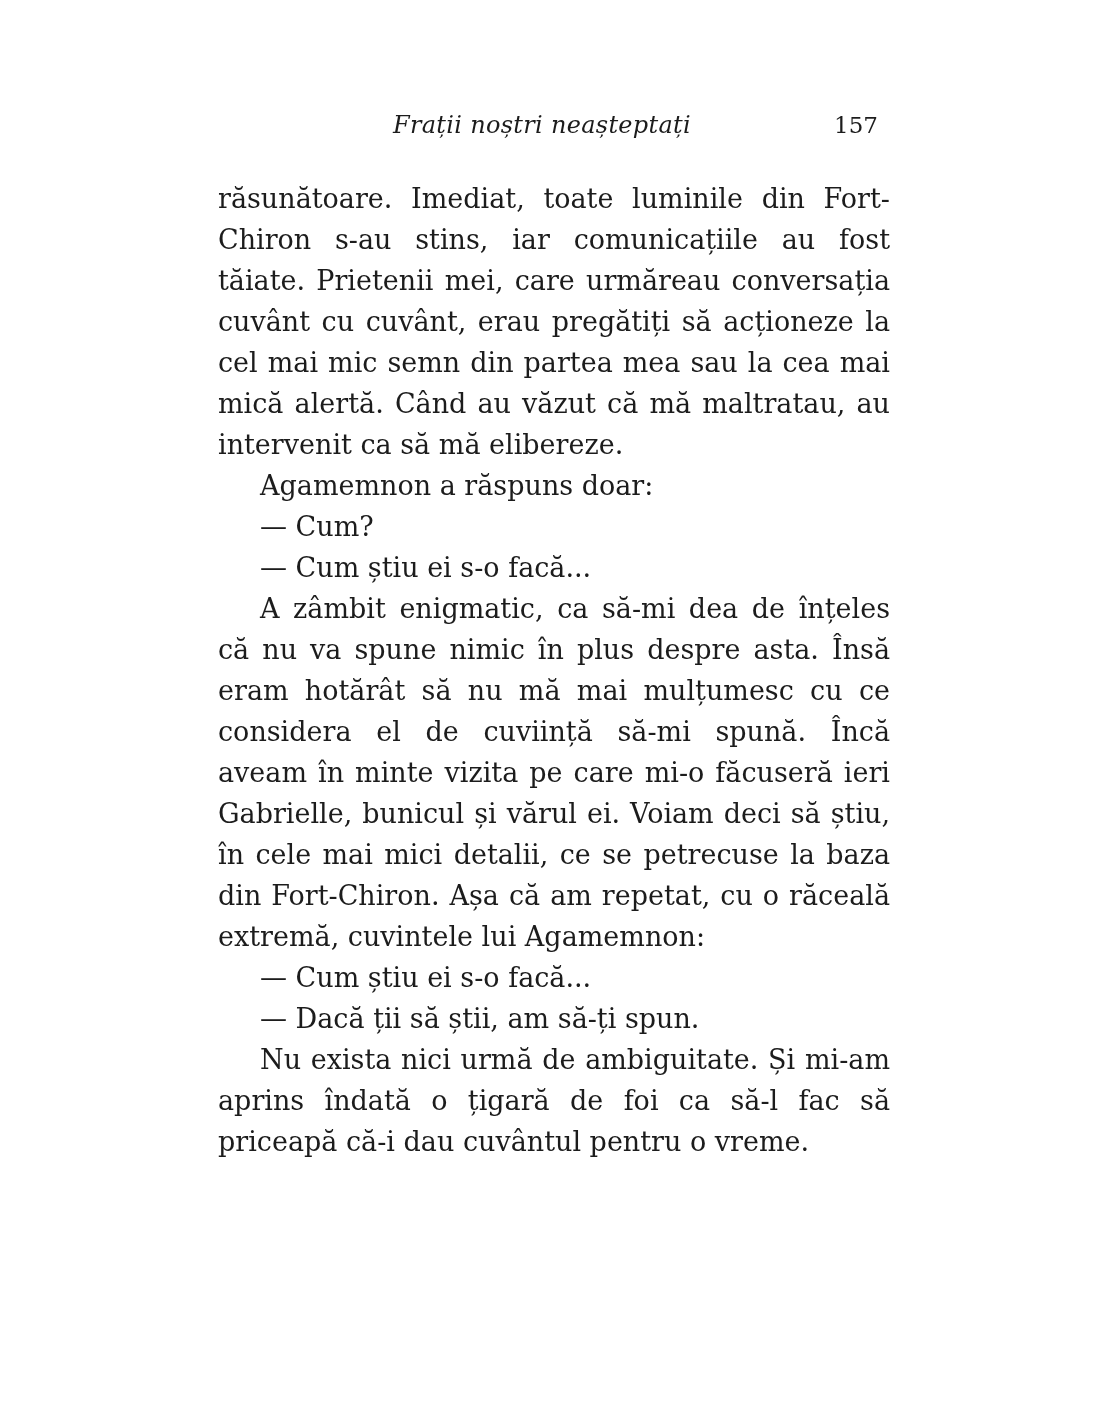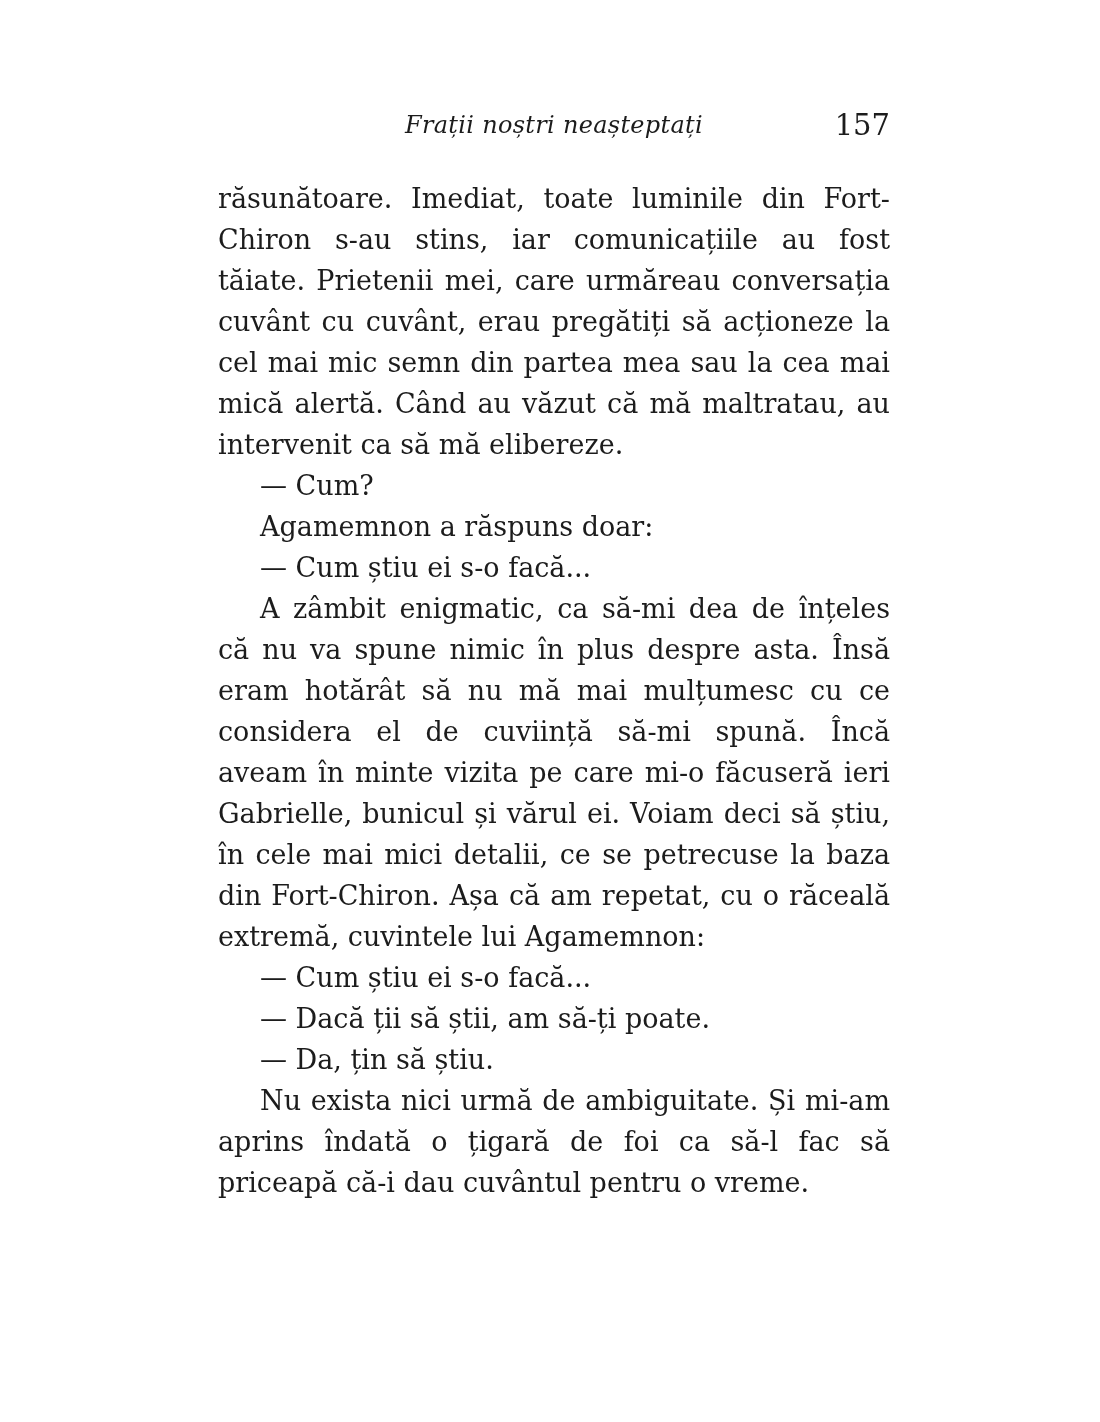--- a/index.html
+++ b/index.html
@@ -12,37 +12,37 @@
     width: 1100px;
     height: 1422px;
     background: #ffffff;
     font-family: "DejaVu Serif", "Liberation Serif", serif;
     color: #1c1c1c;
     overflow: hidden;
   }
   .running-header {
     position: absolute;
     top: 108px;
-    left: 218px;
+    left: 206px;
     width: 672px;
     height: 34px;
     text-align: center;
     font-size: 24px;
     line-height: 34px;
   }
   .running-title {
     font-style: italic;
     letter-spacing: 0.3px;
   }
   .page-number {
     position: absolute;
     right: 0;
     top: 0;
     font-style: normal;
-    font-size: 29px;
+    font-size: 23px;
     line-height: 34px;
   }
   .page-body {
     position: absolute;
     top: 166px;
     left: 218px;
     width: 672px;
     font-size: 27px;
     line-height: 41px;
     text-align: justify;
@@ -63,22 +63,21 @@
 </head>
 <body>
 
 <div class="page">
   <div class="running-header">
     <span class="running-title">Frații noștri neașteptați</span>
     <span class="page-number">157</span>
   </div>
   <div class="page-body" id="paragraphs">
       <p class="no-indent">răsunătoare. Imediat, toate luminile din Fort-Chiron s-au stins, iar comunicațiile au fost tăiate. Prietenii mei, care urmăreau conversația cuvânt cu cuvânt, erau pregătiți să acționeze la cel mai mic semn din partea mea sau la cea mai mică alertă. Când au văzut că mă maltratau, au intervenit ca să mă elibereze.</p>
+      <p>Agamemnon a răspuns doar:</p>
       <p>— Cum?</p>
-      <p>Agamemnon a răspuns doar:</p>
       <p>— Cum știu ei s-o facă...</p>
       <p>A zâmbit enigmatic, ca să-mi dea de înțeles că nu va spune nimic în plus despre asta. Însă eram hotărât să nu mă mai mulțumesc cu ce considera el de cuviință să-mi spună. Încă aveam în minte vizita pe care mi-o făcuseră ieri Gabrielle, bunicul și vărul ei. Voiam deci să știu, în cele mai mici detalii, ce se petrecuse la baza din Fort-Chiron. Așa că am repetat, cu o răceală extremă, cuvintele lui Agamemnon:</p>
       <p>— Cum știu ei s-o facă...</p>
-      <p>— Dacă ții să știi, am să-ți poate.</p>
-      <p>— Da, țin să știu.</p>
+      <p>— Dacă ții să știi, am să-ți spun.</p>
       <p>Nu exista nici urmă de ambiguitate. Și mi-am aprins îndată o țigară de foi ca să-l fac să priceapă că-i dau cuvântul pentru o vreme.</p>
     </div>
 </div>
 
 </body></html>

